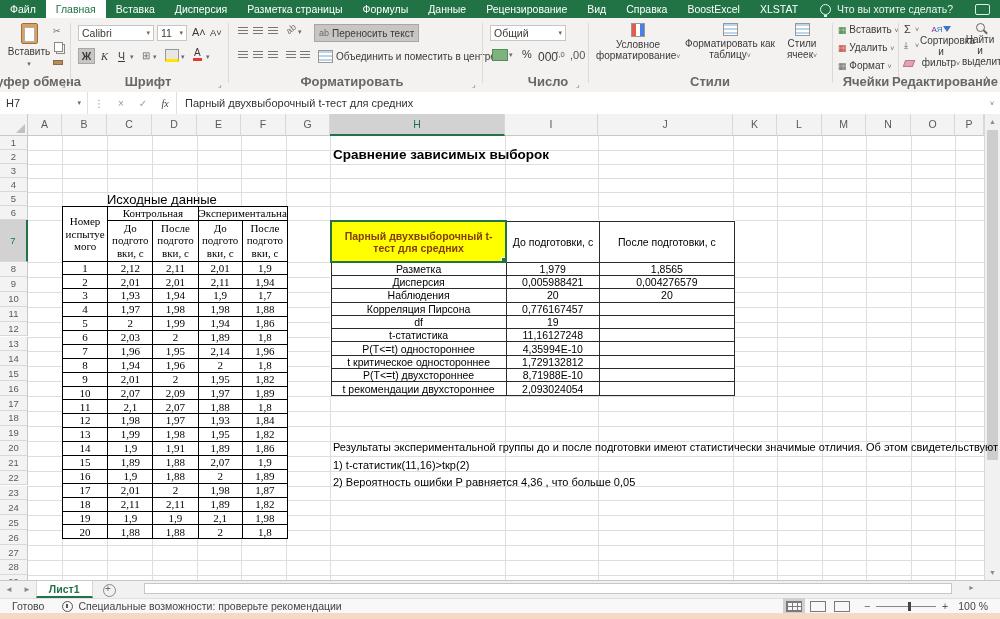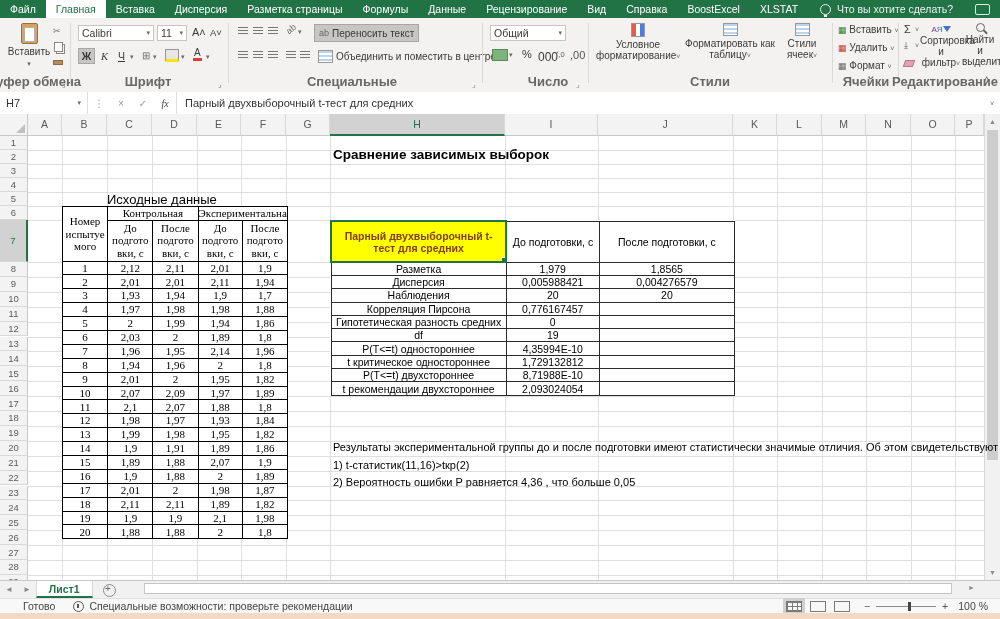--- a/index.html
+++ b/index.html
@@ -178,21 +178,21 @@
     <span class="lines abs" style="left:238px;top:33px;"></span>
     <span class="lines abs" style="left:253px;top:33px;"></span>
     <span class="lines abs" style="left:268px;top:33px;"></span>
     <span class="lines abs" style="left:286px;top:33px;"></span>
     <span class="lines abs" style="left:300px;top:33px;"></span>
     <div class="togglebtn" style="left:314px;top:30px;">
         <span class="tblic"></span>
         <span>Объединить и поместить в центре</span>
         <span class="dd">˅</span>
       </div>
-    <div class="glabel" style="left:352px;">Специальные</div>
+    <div class="glabel" style="left:352px;">Форматировать</div>
     <span class="launcher" style="left:472px;">⌟</span>
     <div class="gdiv" style="left:482px;"></div>
 
     <div class="combo" style="left:490px;top:7px;width:76px;">
         <span>Общий</span>
         <span class="dd">▾</span>
       </div>
     <span class="abs" style="left:492px;top:31px;width:14px;height:10px;background:#7db37d;border:1px solid #5a8a5a;"></span>
     <span class="dd abs" style="left:509px;top:33px;">▾</span>
     <span class="abs" style="left:522px;top:30px;font-size:11px;">%</span>
@@ -560,27 +560,27 @@
             <td>Наблюдения</td>
             <td>20</td>
             <td>20</td>
           </tr>
           <tr style="height: 13.3px;">
             <td>Корреляция Пирсона</td>
             <td>0,776167457</td>
             <td></td>
           </tr>
           <tr style="height: 13.3px;">
-            <td>Гипотетическая разность средних</td>
-            <td>0</td>
-            <td></td>
-          </tr>
-          <tr style="height: 13.3px;">
             <td>df</td>
             <td>19</td>
+            <td></td>
+          </tr>
+          <tr style="height: 13.3px;">
+            <td>t-статистика</td>
+            <td>11,16127248</td>
             <td></td>
           </tr>
           <tr style="height: 13.3px;">
             <td>P(T&lt;=t) одностороннее</td>
             <td>4,35994E-10</td>
             <td></td>
           </tr>
           <tr style="height: 13.3px;">
             <td>t критическое одностороннее</td>
             <td>1,729132812</td>
@@ -617,21 +617,21 @@
         <span>Лист1</span>
       </div>
     <span class="addsheet"></span>
   </div>
   <div class="hscroll">
       <div class="hthumb"></div>
     </div>
   <span class="harrow" style="left:968px;">►</span>
 
   <div class="statusbar">
-    <span style="margin-left:23px;">Готово</span>
+    <span style="margin-left:12px;">Готово</span>
     <span class="accic"></span>
     <span>Специальные возможности: проверьте рекомендации</span>
     <span style="flex:1;"></span>
     <span class="viewic grid on"></span>
     <span class="viewic"></span>
     <span class="viewic"></span>
     <span style="margin-left:10px;color:#555;">−</span>
     <span class="zoomtrack">
         <span class="zoomthumb"></span>
       </span>

